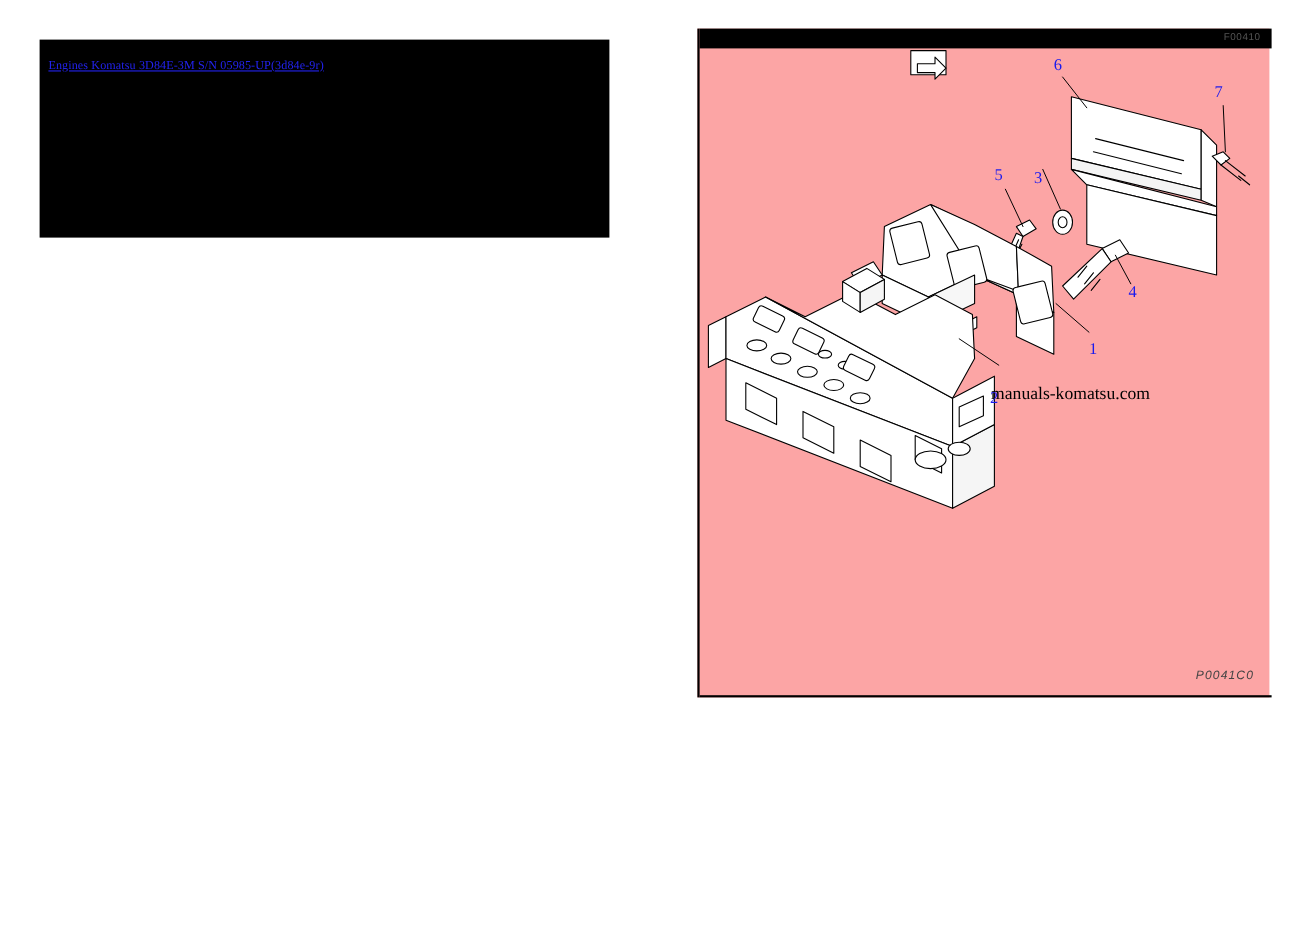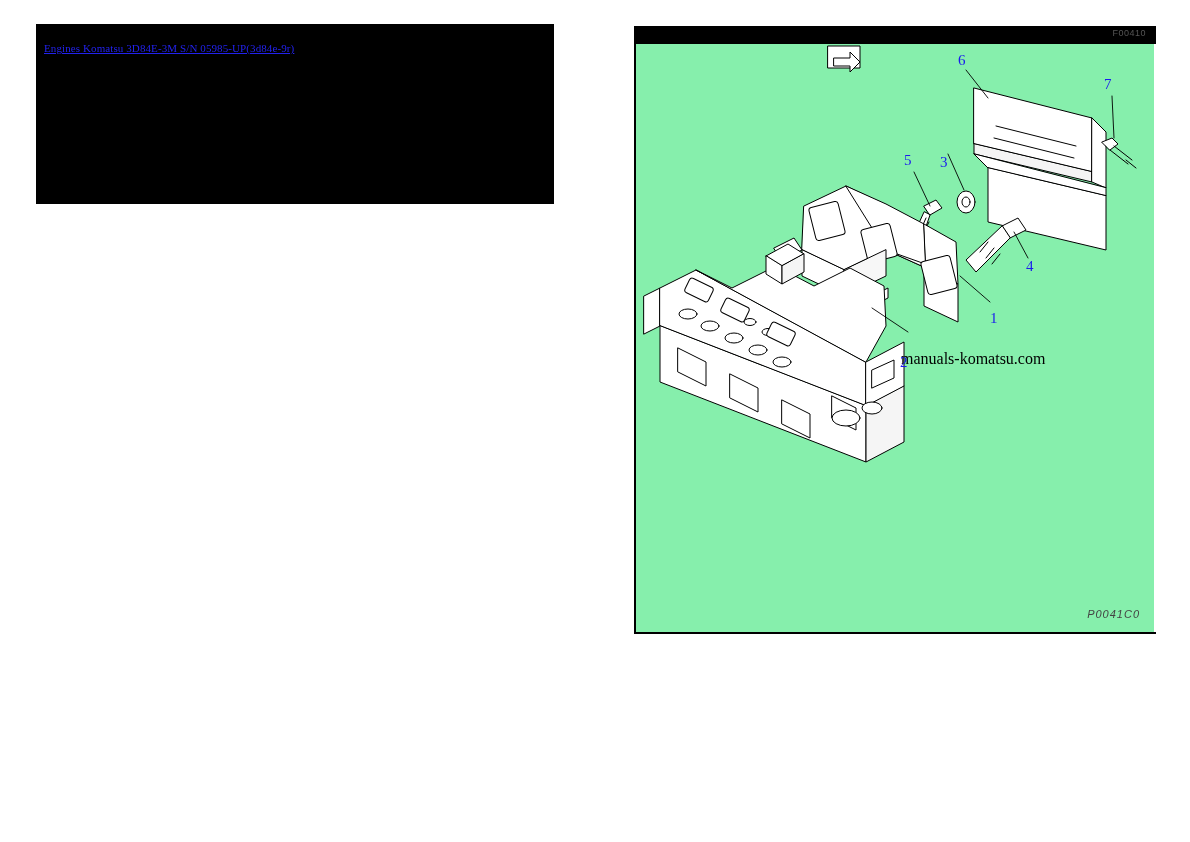--- a/index.html
+++ b/index.html
@@ -12,21 +12,21 @@
     height: 842px;
     position: relative;
     font-family: "Liberation Serif", serif;
     overflow: hidden;
   }
 
   
   #left-panel {
     position: absolute;
     left: 36px;
-    top: 24px;
+    top: 36px;
     width: 518px;
     height: 180px;
     background: #000000;
   }
   #breadcrumb-link {
     position: absolute;
     left: 8px;
     top: 18px;
     font-family: "Liberation Serif", serif;
     font-size: 11px;
@@ -37,21 +37,21 @@
     cursor: pointer;
   }
 
   
   #figure-panel {
     position: absolute;
     left: 634px;
     top: 26px;
     width: 520px;
     height: 608px;
-    background: #86efac;
+    background: #fca5a5;
     border-left: 2px solid #000000;
     border-top: 0;
     box-sizing: border-box;
   }
   #figure-top-bar {
     position: absolute;
     left: 0;
     top: 0;
     width: 520px;
     height: 18px;

